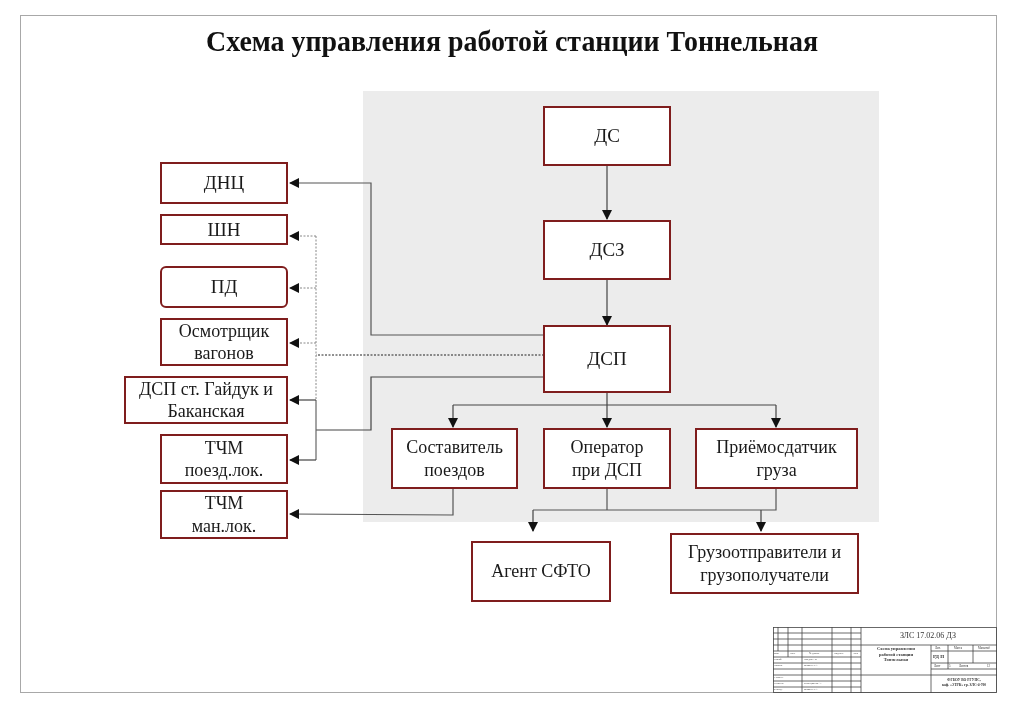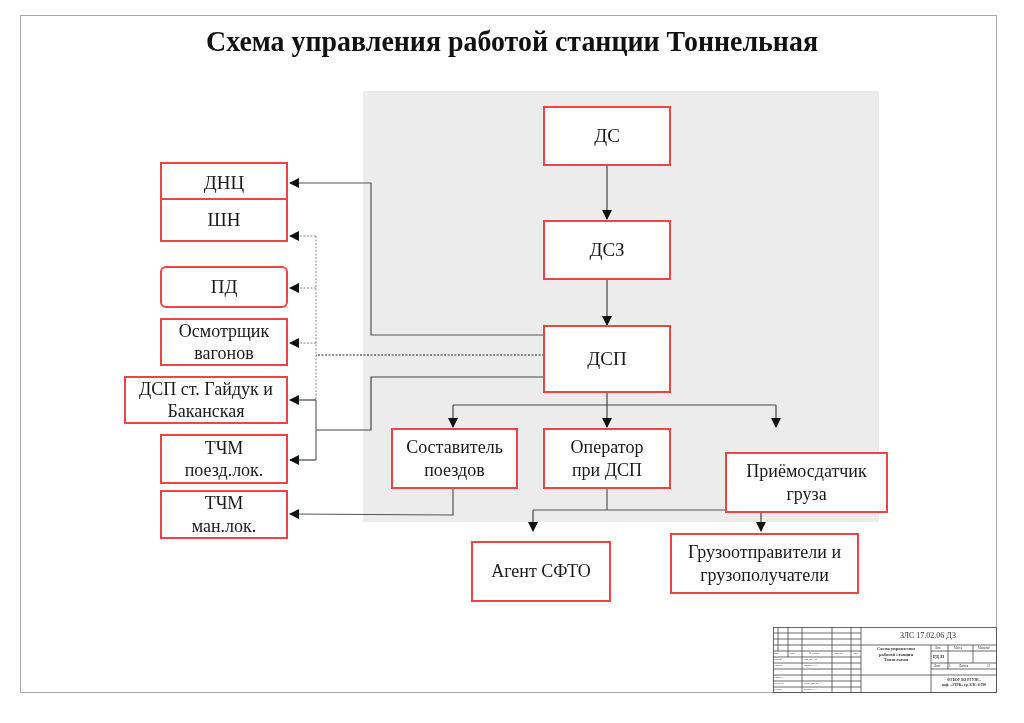--- a/index.html
+++ b/index.html
@@ -4,21 +4,21 @@
   <style>
     html, body { margin: 0; padding: 0; background: #ffffff; }
     body { width: 1024px; height: 723px; position: relative; overflow: hidden;
            font-family: "Liberation Serif", "DejaVu Serif", serif; color: #111; }
     .page-border { position: absolute; left: 20px; top: 15px; width: 977px; height: 678px;
                    border: 1px solid #a8a8a8; box-sizing: border-box; }
     .title { position: absolute; left: 0; width: 1024px; top: 24px; text-align: center;
              font-weight: bold; font-size: 30px; letter-spacing: 0px; transform: scaleX(0.93);
              color: #111; }
     .panel { position: absolute; left: 363px; top: 91px; width: 516px; height: 431px; background: #ececec; }
-    .box { position: absolute; background: #fff; border: 2px solid #ef4444; box-sizing: border-box;
+    .box { position: absolute; background: #fff; border: 2px solid #7f1d1d; box-sizing: border-box;
            display: flex; align-items: center; justify-content: center; text-align: center;
            font-size: 19px; line-height: 1.25; color: #1a1a1a; white-space: pre-line; }
     .box.small { font-size: 18px; }
     svg.wires { position: absolute; left: 0; top: 0; width: 1024px; height: 723px; pointer-events: none; }
     .stamp { position: absolute; left: 773px; top: 627px; width: 224px; height: 66px; }
     .stamp svg { position: absolute; left: 0; top: 0; }
     .stamp .t { position: absolute; font-family: "Liberation Serif", serif; color: #333; }
   </style>
 </head>
 <body>
@@ -66,36 +66,36 @@
   <polyline points="776,489 776,510 533,510" fill="none" stroke="#555" stroke-width="1.2"></polyline>
   <polyline points="533,510 533,531" fill="none" stroke="#444" stroke-width="1.2" marker-end="url(#arr)"></polyline>
   <polyline points="761,510 761,531" fill="none" stroke="#444" stroke-width="1.2" marker-end="url(#arr)"></polyline>
 </svg>
 
 <div class="box" style="left:543px;top:106px;width:128px;height:60px;">ДС</div>
 <div class="box" style="left:543px;top:220px;width:128px;height:60px;">ДСЗ</div>
 <div class="box" style="left:543px;top:325px;width:128px;height:68px;">ДСП</div>
 
 <div class="box" style="left:160px;top:162px;width:128px;height:42px;font-family:Liberation Serif, serif;">ДНЦ</div>
-<div class="box" style="left:160px;top:198px;width:128px;height:44px;">ШН</div>
+<div class="box" style="left:160px;top:214px;width:128px;height:31px;">ШН</div>
 <div class="box" style="left:160px;top:266px;width:128px;height:42px;border-radius:6px;">ПД</div>
 <div class="box small" style="left:160px;top:318px;width:128px;height:48px;">Осмотрщик
 вагонов</div>
 <div class="box small" style="left:124px;top:376px;width:164px;height:48px;">ДСП ст. Гайдук и
 Баканская</div>
 <div class="box small" style="left:160px;top:434px;width:128px;height:50px;">ТЧМ
 поезд.лок.</div>
 <div class="box small" style="left:160px;top:490px;width:128px;height:49px;">ТЧМ
 ман.лок.</div>
 
 <div class="box small" style="left:391px;top:428px;width:127px;height:61px;">Составитель
 поездов</div>
 <div class="box small" style="left:543px;top:428px;width:128px;height:61px;">Оператор
 при ДСП</div>
-<div class="box small" style="left:695px;top:452px;width:163px;height:61px;margin-left:30px;">Приёмосдатчик
+<div class="box small" style="left:695px;top:428px;width:163px;height:61px;">Приёмосдатчик
 груза</div>
 
 <div class="box small" style="left:471px;top:533px;width:140px;height:61px;margin-top:8px;">Агент СФТО</div>
 <div class="box small" style="left:670px;top:533px;width:189px;height:61px;">Грузоотправители  и
 грузополучатели</div>
 
 <div class="stamp">
   <svg width="224" height="66" viewBox="0 0 224 66">
     <g stroke="#444" stroke-width="0.8" fill="none">
       <rect x="0.5" y="0.5" width="223" height="65"></rect>

